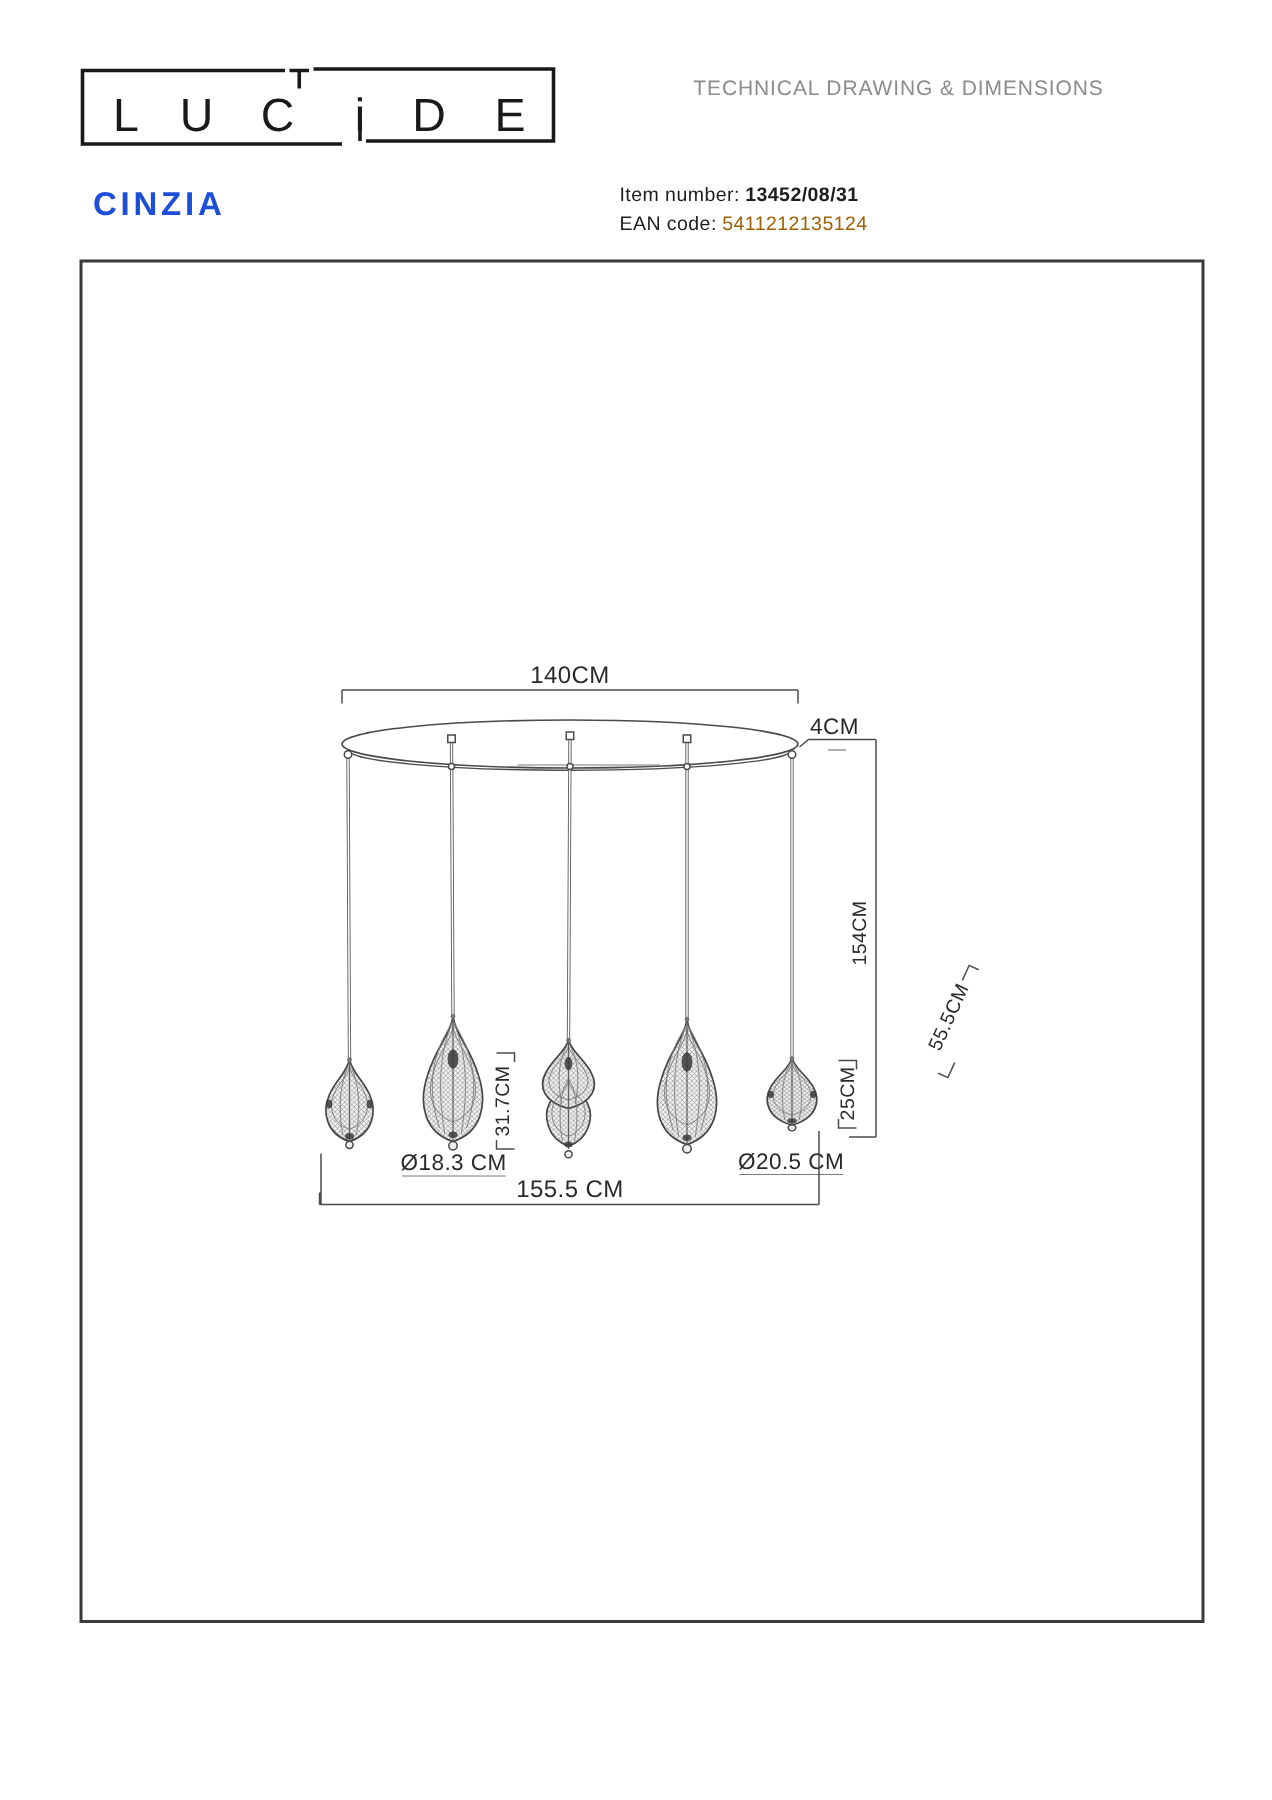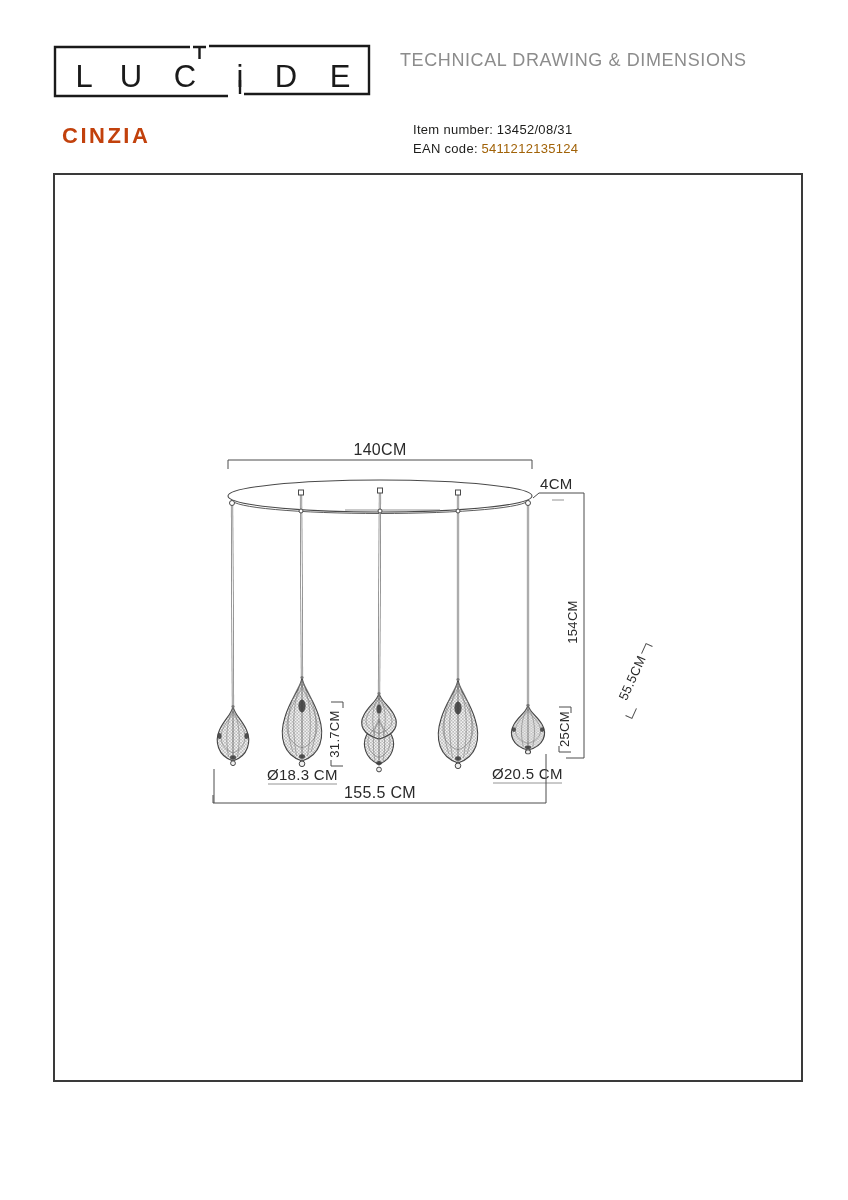--- a/index.html
+++ b/index.html
@@ -3,30 +3,30 @@
 <meta charset="utf-8">
 <style>
   html,body{margin:0;padding:0;background:#e8e8e8;}
   .page{
     position:relative;width:848px;height:1200px;background:#ffffff;
     font-family:"Liberation Sans",sans-serif;overflow:hidden;margin:0 auto;
   }
   .page svg{position:absolute;left:0;top:0;}
   .product-name{
     position:absolute;left:62px;top:123px;
-    font-size:22px;font-weight:bold;letter-spacing:2.5px;color:#c2410c;
+    font-size:22px;font-weight:bold;letter-spacing:2.5px;color:#1d4ed8;
   }
   .tagline{
-    position:absolute;left:400px;top:50px;width:398px;text-align:left;
-    font-size:18px;letter-spacing:0.6px;color:#8c8c8c;font-weight:normal;
+    position:absolute;left:400px;top:50px;width:398px;text-align:center;
+    font-size:14px;letter-spacing:0.6px;color:#8c8c8c;font-weight:normal;
   }
   .info{position:absolute;left:413px;top:120px;font-size:13px;line-height:19px;color:#1d1d1b;}
   .info .row{white-space:nowrap;}
   .info .lbl{font-weight:normal;letter-spacing:0.3px;}
-  .info .val-strong{font-weight:normal;letter-spacing:0.3px;}
+  .info .val-strong{font-weight:bold;letter-spacing:0.3px;}
   .info .val-muted{font-weight:normal;color:#a16207;letter-spacing:0.3px;}
   .frame{
     position:absolute;left:53px;top:173px;width:746px;height:905px;
     border:2px solid #3a3a3a;background:transparent;
   }
   .footer-note{
     position:absolute;left:55px;top:1098px;
     font-size:14.5px;font-weight:bold;letter-spacing:-0.3px;color:#161616;
   }
   .footer-url{

